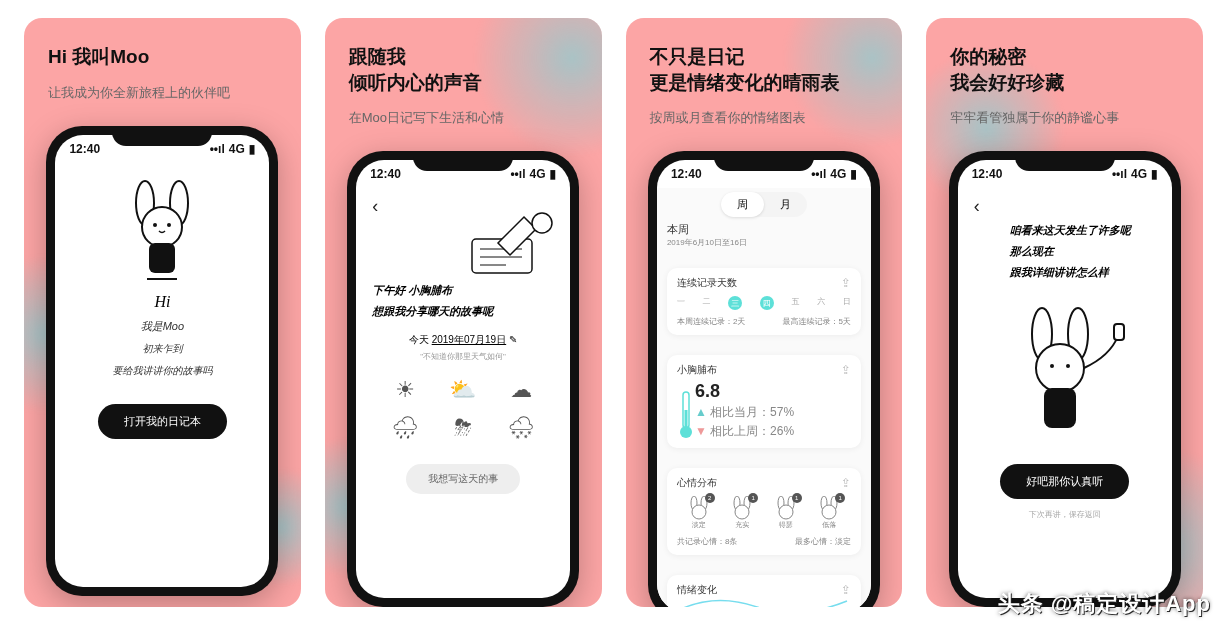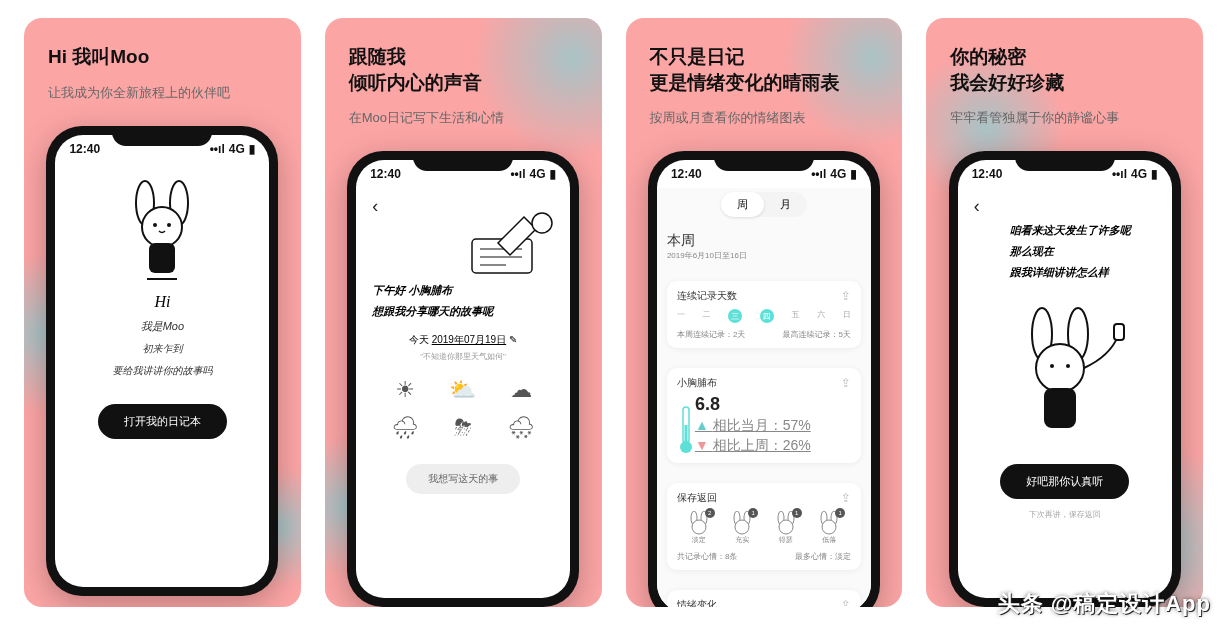--- a/index.html
+++ b/index.html
@@ -122,32 +122,32 @@
 .s2-date { font-size: 10px; margin-top: 14px; align-self:center; }
 .s2-date .d { text-decoration: underline; margin-left:0;}
 .s2-hint { font-size: 8px; color:#999; margin-top:4px; }
 .weather-grid { display:grid; grid-template-columns: repeat(3,1fr); gap: 10px 22px; margin-top: 14px; }
 .wicon { width: 36px; height: 28px; display:flex; align-items:center; justify-content:center; font-size: 22px; color:#555;}
 .grey-btn { margin-top: 22px; background:#eee; color:#666; font-size:10px; padding:8px 22px; border-radius:18px; border:none;}
 
 .seg { align-self:center; background:#f4f4f4; border-radius:14px; display:flex; font-size:11px; margin-top:-2px;}
 .seg span { padding:5px 16px; border-radius:14px;}
 .seg .active { background:#fff; box-shadow:0 1px 3px rgba(0,0,0,0.12);}
-.s3-sub { font-size:14px; color:#333; align-self:flex-start; margin-top:15px;}
+.s3-sub { font-size:11px; color:#333; align-self:flex-start; margin-top:5px;}
 .s3-sub2 { font-size:8px; color:#888; align-self:flex-start;}
 .panel { width:100%; background:#fff; border-radius:10px; box-shadow:0 1px 6px rgba(0,0,0,0.06); padding:8px 10px; margin-top:20px; font-size:9px;}
 .panel-h { display:flex; justify-content:space-between; align-items:center; color:#333; font-size:10px;}
 .share { color:#bbb; font-size:12px;}
 .days-row { display:flex; justify-content:space-between; margin-top:6px; font-size:8px; color:#aaa;}
 .days-row .on { width:14px;height:14px;border-radius:50%;background:#5de0d8;color:#fff;display:flex;align-items:center;justify-content:center;}
 .panel-foot { display:flex; justify-content:space-between; font-size:8px; color:#888; margin-top:6px;}
 .mood-row { display:flex; align-items:flex-end; margin-top:4px;}
 .thermo { width:18px; height:50px; }
 .big-num { font-size:18px; font-weight:700; color:#222;}
-.pct { font-size:14px; color:#888; margin-top:2px;text-decoration:underline;}
+.pct { font-size:12px; color:#888; margin-top:2px;}
 .pct .up{color:#6cc;}
 .pct .dn{color:#e99;}
 .dist-row { display:flex; justify-content:space-around; margin-top:6px;}
 .dist-item { display:flex; flex-direction:column; align-items:center; font-size:7px; color:#888;}
 .bunny-tiny { width:26px; height:24px; position:relative;}
 .bunny-tiny .badge{position:absolute;top:-3px;right:-3px;width:10px;height:10px;border-radius:50%;background:#555;color:#fff;font-size:6px;display:flex;align-items:center;justify-content:center;}
 
 .s4-line { font-size:11px; font-style:italic; font-weight:600; align-self:flex-start; margin-top:6px;margin-left:36px;}
 .bunny-phone { width:130px; height:140px; margin-top:26px; align-self:center;}
 .s4-hint { font-size:8px; color:#aaa; margin-top:10px;}
@@ -308,21 +308,21 @@
             <div>
               <div class="big-num">6.8</div>
               <div class="pct"><span class="up">▲ </span><span>相比当月：57%</span></div>
               <div class="pct"><span class="dn">▼ </span><span>相比上周：26%</span></div>
             </div>
           </div>
         </div>
 
         <div class="panel">
           <div class="panel-h">
-            <span>保存返回</span>
+            <span>心情分布</span>
             <span class="share">⇪</span>
           </div>
           <div class="dist-row">
             <div class="dist-item">
               <div class="bunny-tiny">
                   <svg viewBox="0 0 26 24">
                     <ellipse cx="8" cy="7" rx="3" ry="7" fill="#fff" stroke="#888"></ellipse>
                     <ellipse cx="18" cy="7" rx="3" ry="7" fill="#fff" stroke="#888"></ellipse>
                     <circle cx="13" cy="16" r="7" fill="#fff" stroke="#888"></circle>
                   </svg>

